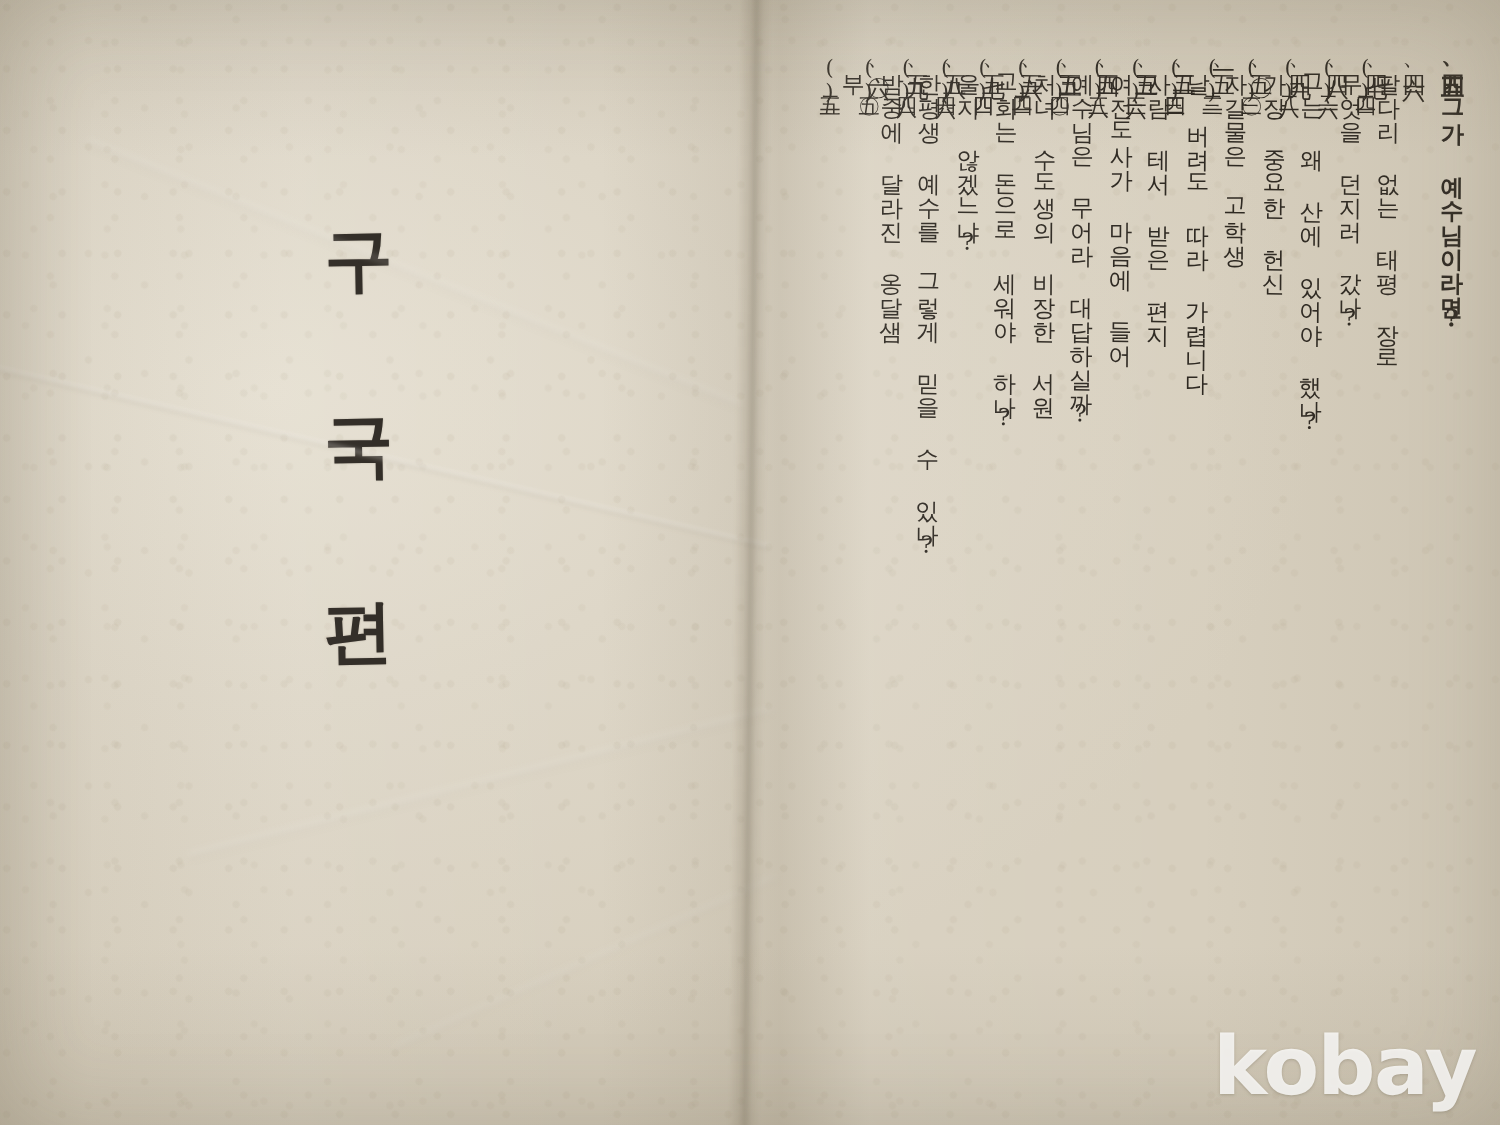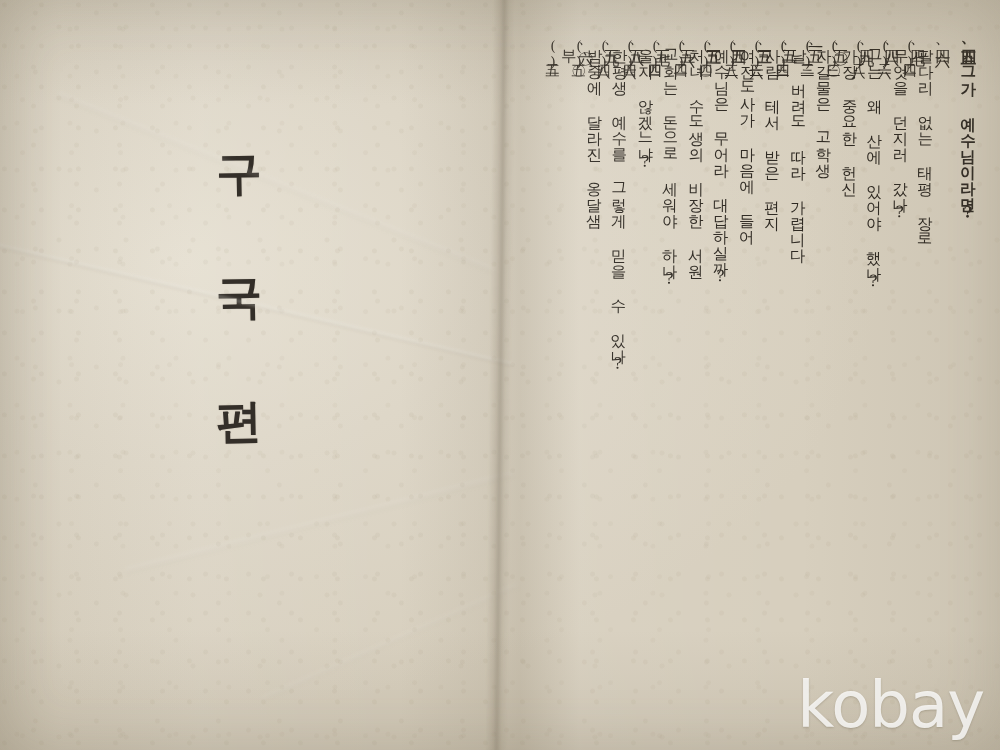--- a/index.html
+++ b/index.html
@@ -165,22 +165,22 @@
   .toc-col.head {
     font-weight: 600;
   }
 
   
   #watermark {
     position: absolute;
     right: 16px;
     bottom: 8px;
     font-family: "DejaVu Sans", "Liberation Sans", sans-serif;
-    font-size: 64px;
-    font-weight: 400;
+    font-size: 54px;
+    font-weight: 700;
     letter-spacing: -1px;
     color: rgba(255,255,255,0.80);
     text-shadow: 0 1px 2px rgba(110,100,80,0.35);
     pointer-events: none;
   }
   
   #vignette {
     position: absolute; inset: 0;
     box-shadow: inset 0 0 60px rgba(120,108,86,0.22);
     pointer-events: none;

